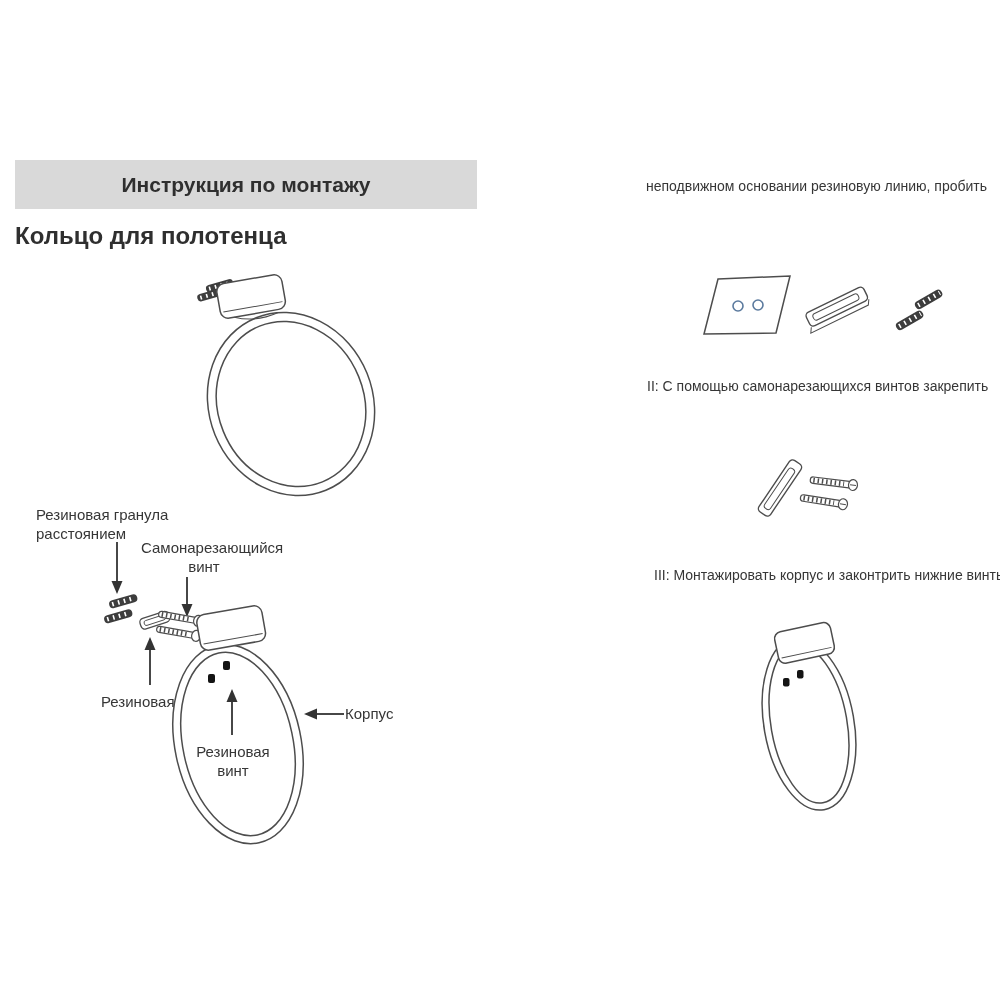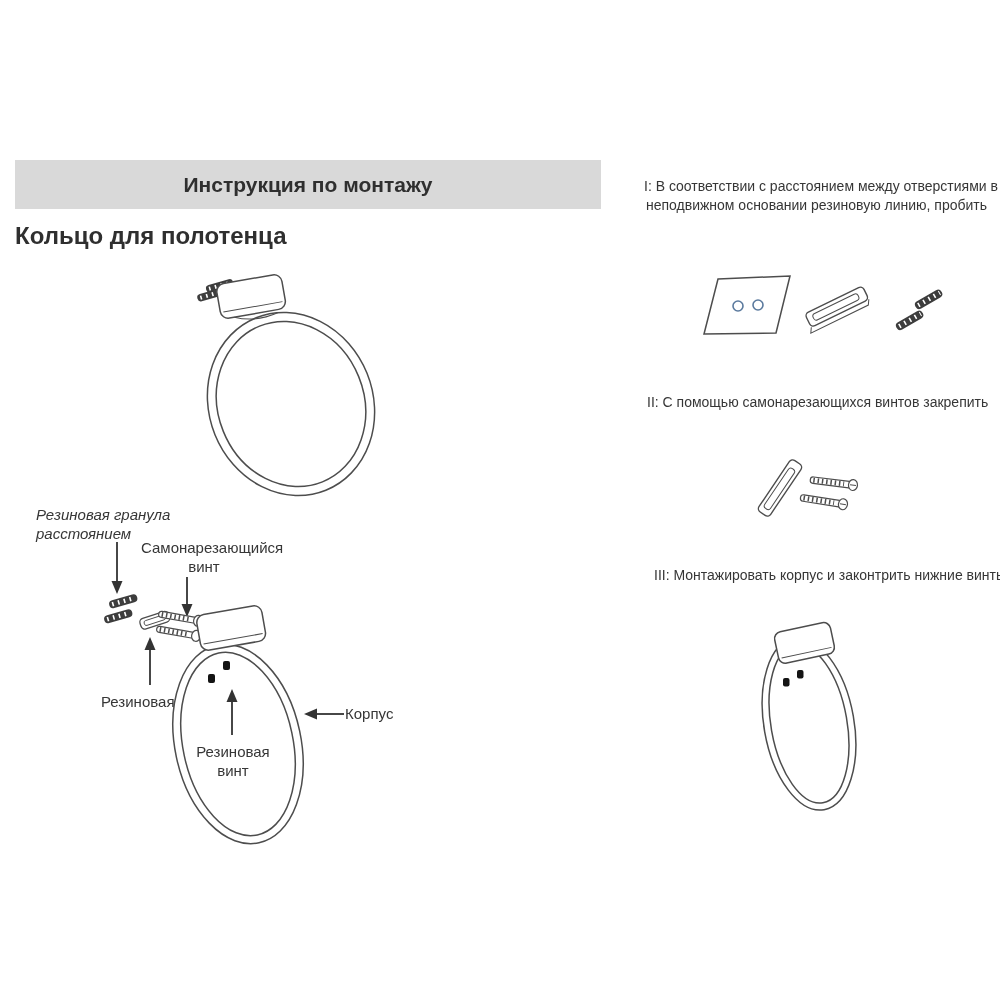--- a/index.html
+++ b/index.html
@@ -3,21 +3,21 @@
 <meta charset="utf-8">
 <style>
   html,body{margin:0;padding:0;}
   body{
     width:1000px;height:1000px;position:relative;background:#ffffff;
     font-family:"Liberation Sans","DejaVu Sans",sans-serif;color:#343434;
     overflow:hidden;
   }
   .abs{position:absolute;}
   .banner{
-    left:15px;top:160px;width:586px;height:49px;background:#d9d9d9;
+    left:15px;top:160px;width:462px;height:49px;background:#d9d9d9;
     display:flex;align-items:center;justify-content:center;
   }
   .banner-title{font-size:21px;font-weight:bold;color:#2f2f2f;}
   .subtitle{
     left:15px;top:222px;width:492px;text-align:left;
     font-size:24px;font-weight:bold;color:#2f2f2f;
   }
   .part-label{font-size:15px;line-height:19px;color:#363636;}
   .centered{text-align:center;}
   .step-text{font-size:14px;line-height:19px;color:#363636;}
@@ -45,21 +45,21 @@
       <line x1="25" y1="22.7" x2="48" y2="22.7" stroke="#ffffff" stroke-width="4" stroke-dasharray="1.6 4.4"></line>
     </g>
   </g>
   <g transform="rotate(-10 76 24)">
     <rect x="43" y="7" width="66" height="35" rx="8" fill="#ffffff" stroke="#4d4d4d" stroke-width="1.5"></rect>
     <path d="M46 35 h60" fill="none" stroke="#4d4d4d" stroke-width="1"></path>
     <path d="M56 42 q20 9 44 3" fill="none" stroke="#4d4d4d" stroke-width="1"></path>
   </g>
 </svg>
 
-<div class="abs part-label" style="left:36px;top:505px;font-style:italic;">
+<div class="abs part-label" style="left:36px;top:505px;">
   <div class="ln-row">Резиновая гранула</div>
   <div class="ln-row">расстоянием</div>
 </div>
 <div class="abs part-label centered" style="left:141px;top:538px;width:126px;">
   <div class="ln-row">Самонарезающийся</div>
   <div class="ln-row">винт</div>
 </div>
 
 <svg class="abs" style="left:109px;top:542px;" width="16" height="52" viewBox="0 0 16 52">
   <line x1="8" y1="0" x2="8" y2="40" stroke="#333" stroke-width="1.8"></line>
@@ -122,21 +122,20 @@
   <line x1="8" y1="12" x2="8" y2="46" stroke="#333" stroke-width="1.8"></line>
 </svg>
 
 <div class="abs part-label" style="left:345px;top:704px;">Корпус</div>
 <svg class="abs" style="left:304px;top:706px;" width="40" height="16" viewBox="0 0 40 16">
   <polygon points="0,8 13,2.5 13,13.5" fill="#333"></polygon>
   <line x1="12" y1="8" x2="40" y2="8" stroke="#333" stroke-width="1.8"></line>
 </svg>
 
 <div class="abs step-text centered" style="left:644px;top:177px;width:345px;">
-  <div class="ln-row">I: В соответствии с расстоянием между отверстиями в</div>
   <div class="ln-row">неподвижном основании резиновую линию, пробить</div>
 </div>
 <svg class="abs" style="left:697px;top:262px;" width="280" height="96" viewBox="0 0 280 96">
   <polygon points="21,17 93,14 79,71 7,72" fill="#ffffff" stroke="#4d4d4d" stroke-width="1.5"></polygon>
   <circle cx="41" cy="44" r="5" fill="none" stroke="#5b7a9e" stroke-width="1.6"></circle>
   <circle cx="61" cy="43" r="5" fill="none" stroke="#5b7a9e" stroke-width="1.6"></circle>
   <g transform="rotate(-26 140 45)">
     <rect x="108" y="37" width="64" height="15" rx="4" fill="#ffffff" stroke="#4d4d4d" stroke-width="1.4"></rect>
     <rect x="114" y="41" width="50" height="7" rx="3" fill="none" stroke="#4d4d4d" stroke-width="1"></rect>
     <path d="M108 52 l-3 5 h64 l3 -5" fill="none" stroke="#4d4d4d" stroke-width="1"></path>
@@ -146,21 +145,21 @@
       <rect x="217" y="33" width="30" height="8.5" rx="4" fill="#3d3d3d"></rect>
       <line x1="220" y1="37.2" x2="245" y2="37.2" stroke="#ffffff" stroke-width="4.5" stroke-dasharray="1.6 4.4"></line>
     </g>
     <g transform="rotate(-30 213 59)">
       <rect x="198" y="54" width="30" height="8.5" rx="4" fill="#3d3d3d"></rect>
       <line x1="201" y1="58.2" x2="226" y2="58.2" stroke="#ffffff" stroke-width="4.5" stroke-dasharray="1.6 4.4"></line>
     </g>
   </g>
 </svg>
 
-<div class="abs step-text" style="left:647px;top:377px;margin-top:16px;">
+<div class="abs step-text" style="left:647px;top:377px;">
   <div class="ln-row">II: С помощью самонарезающихся винтов закрепить</div>
 </div>
 <svg class="abs" style="left:750px;top:448px;" width="130" height="92" viewBox="0 0 130 92">
   <g transform="rotate(-56 30 40)">
     <rect x="-1" y="33" width="62" height="14" rx="4" fill="#ffffff" stroke="#4d4d4d" stroke-width="1.4"></rect>
     <rect x="5" y="36.5" width="48" height="7" rx="3" fill="none" stroke="#4d4d4d" stroke-width="1"></rect>
   </g>
   <g>
     <g transform="rotate(7 88 36)">
       <rect x="60" y="32" width="42" height="6.5" rx="3" fill="#ffffff" stroke="#4d4d4d" stroke-width="1.2"></rect>

